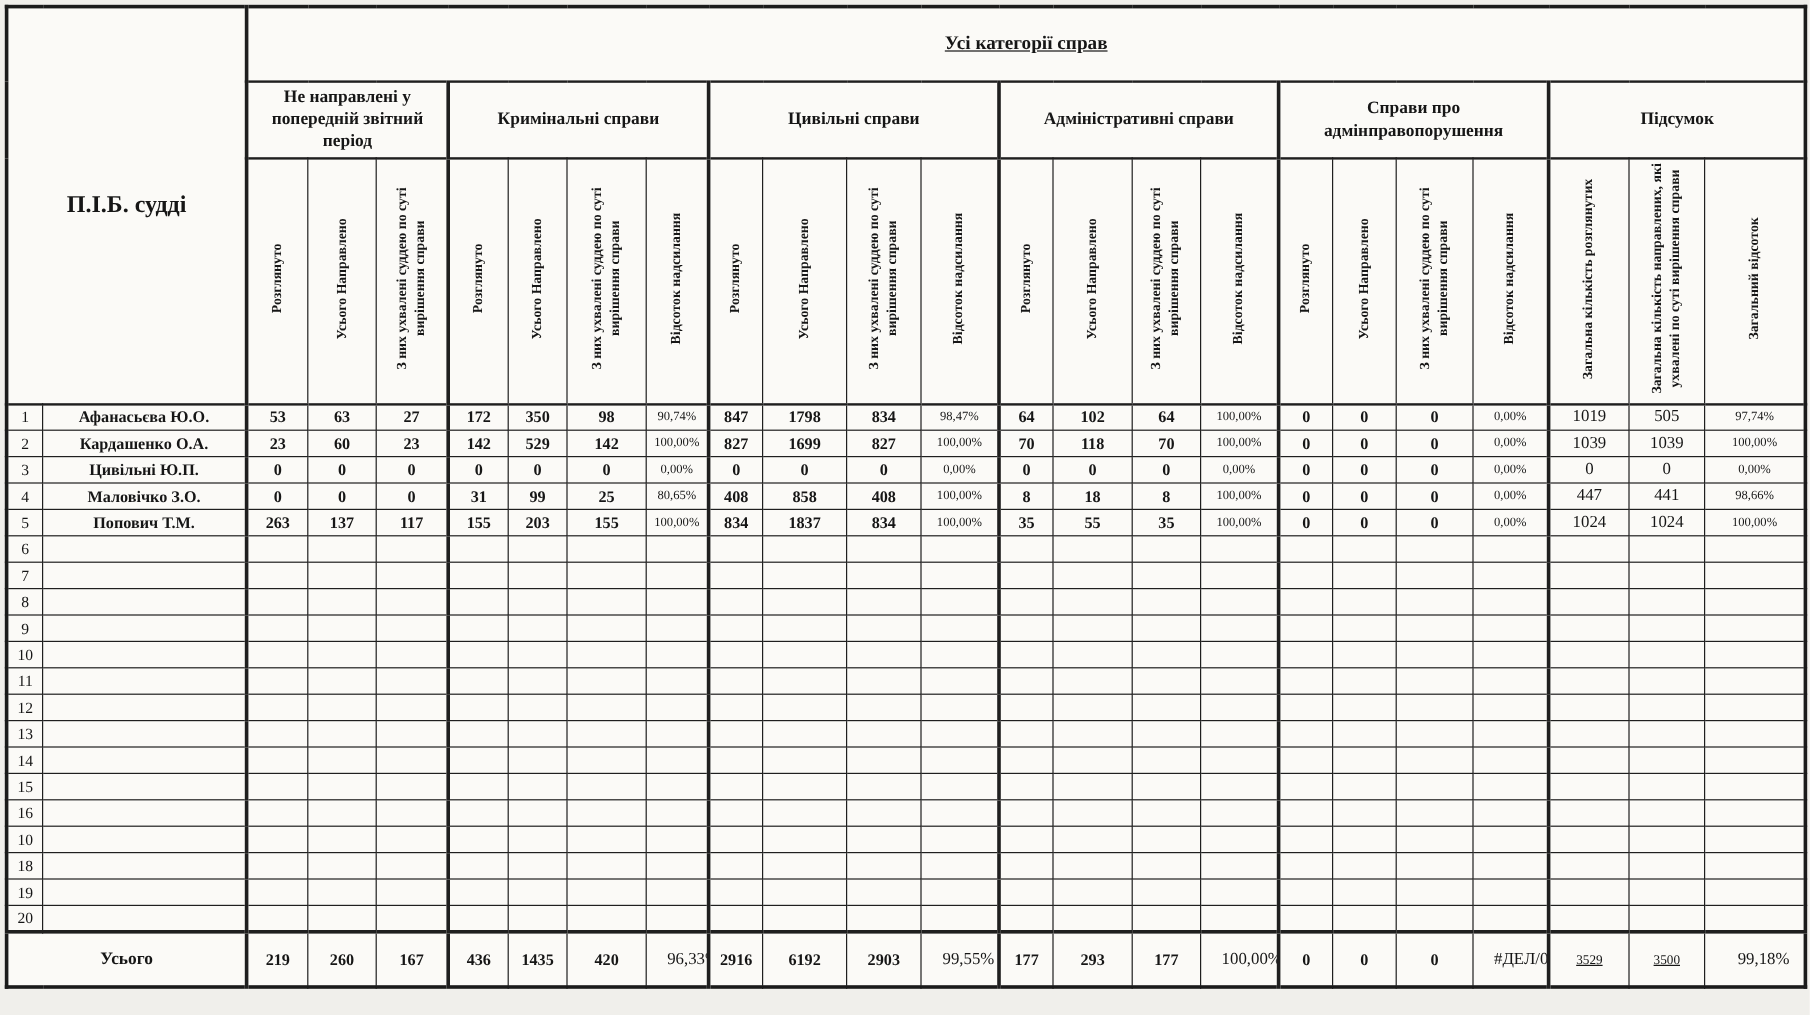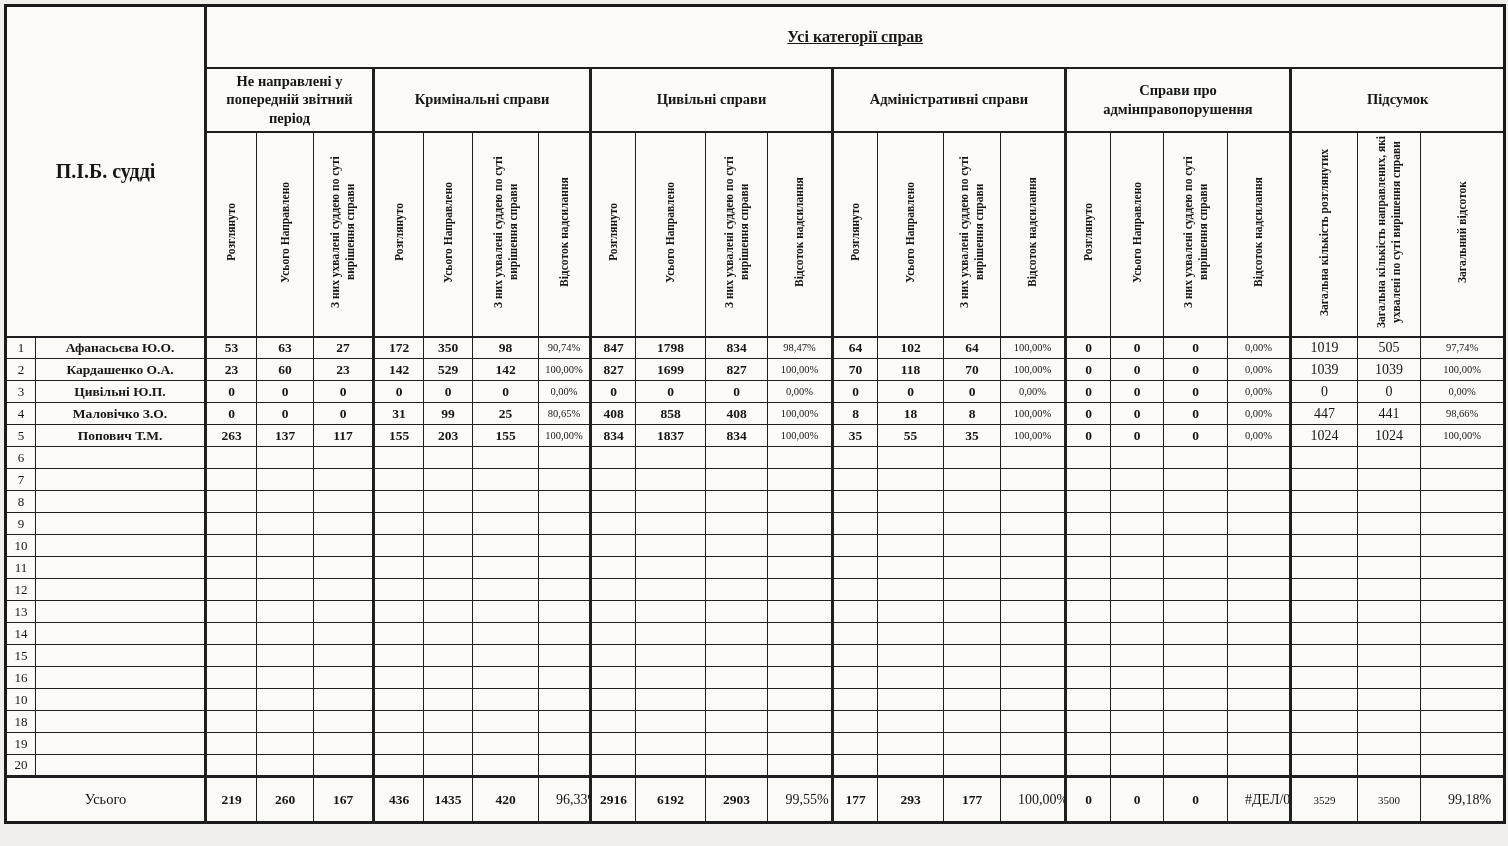--- a/index.html
+++ b/index.html
@@ -43,24 +43,24 @@
     white-space: normal;
   }
   tbody tr { height: 22px; }
   td.num  { font-size: 13px; }
   td.name { font-weight: bold; font-size: 13.5px; }
   td.c-int { font-weight: bold; font-size: 13.5px; }
   td.c-pct { font-size: 10.5px; }
   td.c-sum { font-size: 14px; }
   tfoot tr { height: 46px; }
   tfoot td { border-top-width: 3px; }
-  tfoot td.label { font-weight: normal; font-size: 14.5px; border-right-width: 3px; }
+  tfoot td.label { font-weight: bold; font-size: 14.5px; border-right-width: 3px; }
   tfoot td.c-int { font-weight: bold; font-size: 13.5px; }
   tfoot td.c-pct { font-size: 14px; padding-left: 17px; }
-  tfoot td.c-sum { font-size: 11px; }
+  tfoot td.c-sum { font-size: 11px; text-decoration: underline; }
 </style>
 </head>
 <body>
 
 <div class="sheet">
   <table>
     <colgroup>
       <col style="width:30px">
         <col style="width:170px">
       <col style="width:51px">

